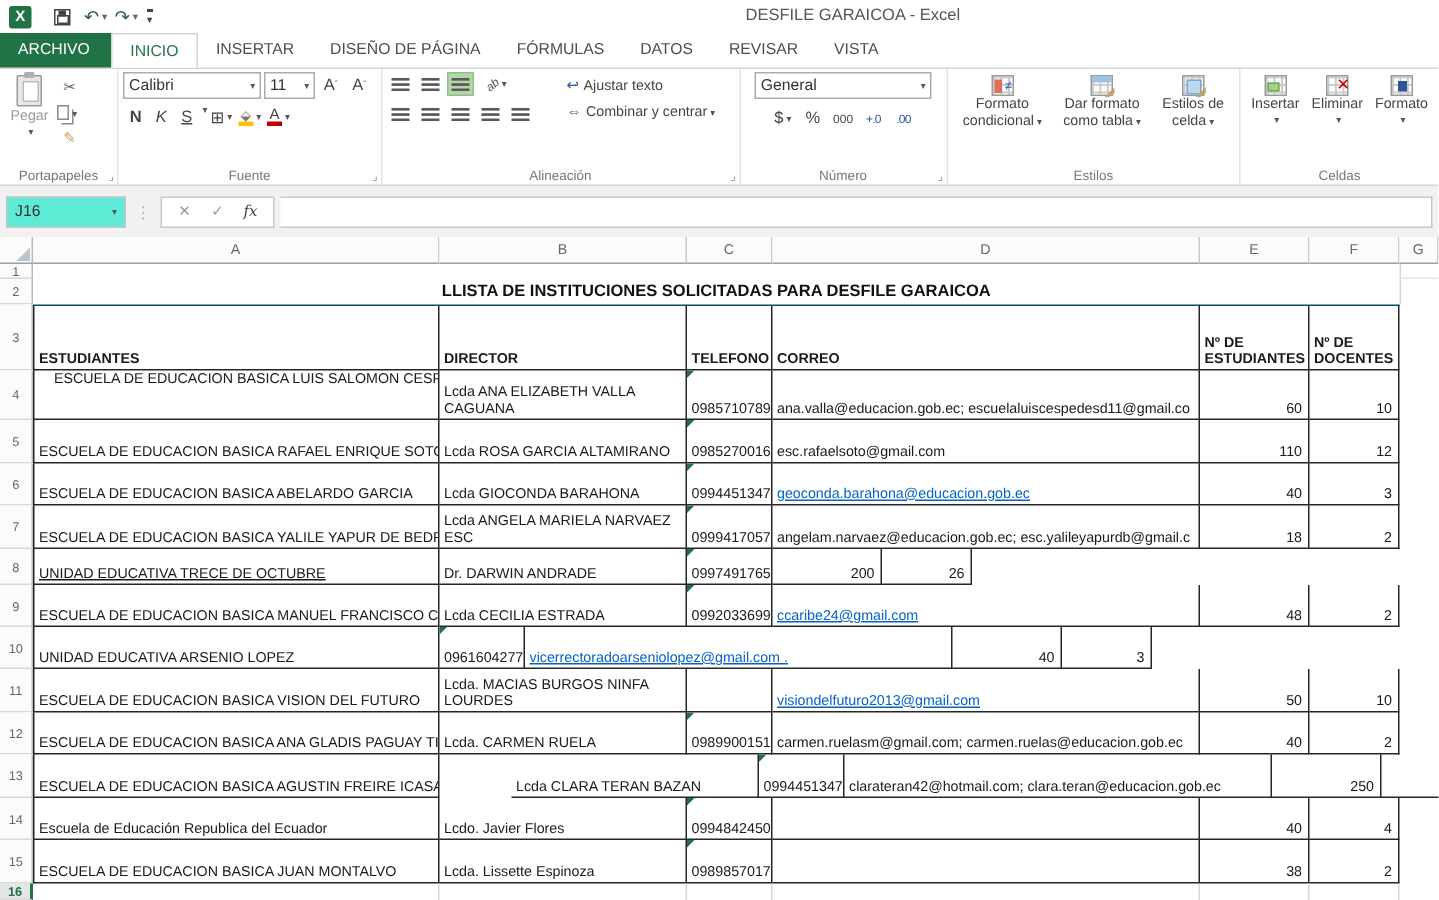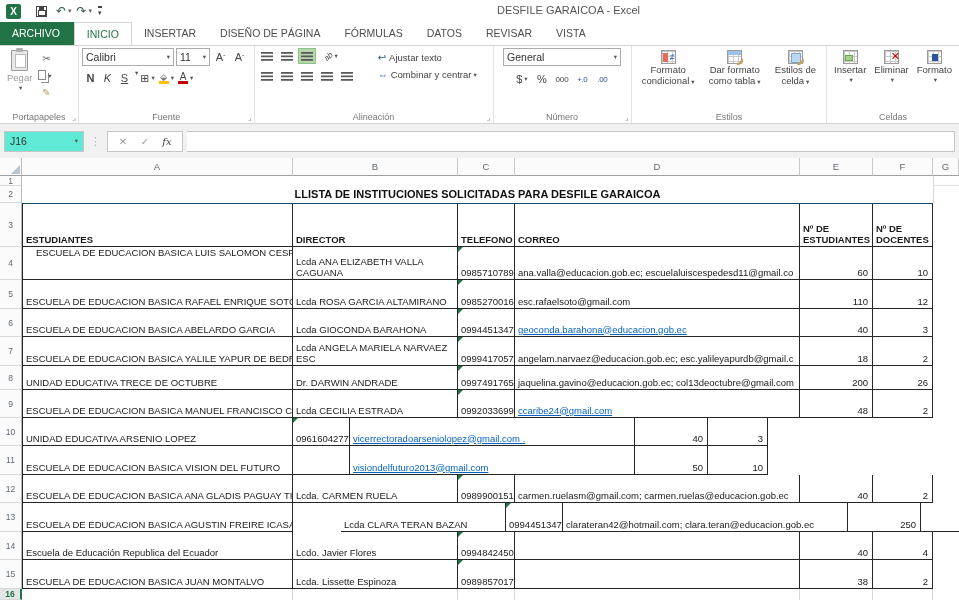--- a/index.html
+++ b/index.html
@@ -407,24 +407,23 @@
       <div class="cell tc cA" style="flex: 0 0 271px; width: 271px;">ESCUELA DE EDUCACION BASICA YALILE YAPUR DE BEDRAN</div>
       <div class="cell tc dirc" style="flex: 0 0 165px; width: 165px;">Lcda ANGELA MARIELA NARVAEZ ESC</div>
       <div class="cell tc" style="flex: 0 0 57px; width: 57px;">0999417057<div class="tri"></div></div>
       <div class="cell tc" style="flex: 0 0 285px; width: 285px;">angelam.narvaez@educacion.gob.ec; esc.yalileyapurdb@gmail.c</div>
       <div class="cell tc num" style="flex: 0 0 73px; width: 73px;">18</div>
       <div class="cell tc num" style="flex: 0 0 60px; width: 60px;">2</div>
       <div class="cell gfill"></div>
     </div>
     <div class="srow" style="height: 24px;">
       <div class="rhead">8</div>
-      <div class="cell tc cA" style="flex: 0 0 271px; width: 271px;">UNIDAD EDUCATIVA TRECE DE OCTUBRE</div>
+      <div class="cell tc cA" style="flex: 0 0 271px; width: 271px; text-decoration: underline;">UNIDAD EDUCATIVA TRECE DE OCTUBRE</div>
       <div class="cell tc dirc" style="flex: 0 0 165px; width: 165px;">Dr. DARWIN ANDRADE</div>
       <div class="cell tc" style="flex: 0 0 57px; width: 57px;">0997491765<div class="tri"></div></div>
-      <div class="cell tc" style="flex: 0 0 285px; width: 285px;">jaquelina.gavino@educacion.gob.ec; col13deoctubre@gmail.com</div>
       <div class="cell tc num" style="flex: 0 0 73px; width: 73px;">200</div>
       <div class="cell tc num" style="flex: 0 0 60px; width: 60px;">26</div>
       <div class="cell gfill"></div>
     </div>
     <div class="srow" style="height: 28px;">
       <div class="rhead">9</div>
       <div class="cell tc cA" style="flex: 0 0 271px; width: 271px;">ESCUELA DE EDUCACION BASICA MANUEL FRANCISCO CRESP</div>
       <div class="cell tc dirc" style="flex: 0 0 165px; width: 165px;">Lcda CECILIA ESTRADA</div>
       <div class="cell tc" style="flex: 0 0 57px; width: 57px;">0992033699<div class="tri"></div></div>
       <div class="cell tc lnk" style="flex: 0 0 285px; width: 285px;">ccaribe24@gmail.com</div>
@@ -437,20 +436,22 @@
       <div class="cell tc cA" style="flex: 0 0 271px; width: 271px;">UNIDAD EDUCATIVA ARSENIO LOPEZ</div>
       <div class="cell tc" style="flex: 0 0 57px; width: 57px;">0961604277<div class="tri"></div></div>
       <div class="cell tc lnk" style="flex: 0 0 285px; width: 285px;">vicerrectoradoarseniolopez@gmail.com .</div>
       <div class="cell tc num" style="flex: 0 0 73px; width: 73px;">40</div>
       <div class="cell tc num" style="flex: 0 0 60px; width: 60px;">3</div>
       <div class="cell gfill"></div>
     </div>
     <div class="srow" style="height: 29px;">
       <div class="rhead">11</div>
       <div class="cell tc cA" style="flex: 0 0 271px; width: 271px;">ESCUELA DE EDUCACION BASICA VISION DEL FUTURO</div>
+      <div class="cell tc dirc" style="flex: 0 0 165px; width: 165px;">Lcda. MACIAS BURGOS NINFA
+LOURDES</div>
       <div class="cell tc" style="flex: 0 0 57px; width: 57px;"></div>
       <div class="cell tc lnk" style="flex: 0 0 285px; width: 285px;">visiondelfuturo2013@gmail.com</div>
       <div class="cell tc num" style="flex: 0 0 73px; width: 73px;">50</div>
       <div class="cell tc num" style="flex: 0 0 60px; width: 60px;">10</div>
       <div class="cell gfill"></div>
     </div>
     <div class="srow" style="height: 28px;">
       <div class="rhead">12</div>
       <div class="cell tc cA" style="flex: 0 0 271px; width: 271px;">ESCUELA DE EDUCACION BASICA ANA GLADIS PAGUAY TIERRA</div>
       <div class="cell tc dirc" style="flex: 0 0 165px; width: 165px;">Lcda. CARMEN RUELA</div>

